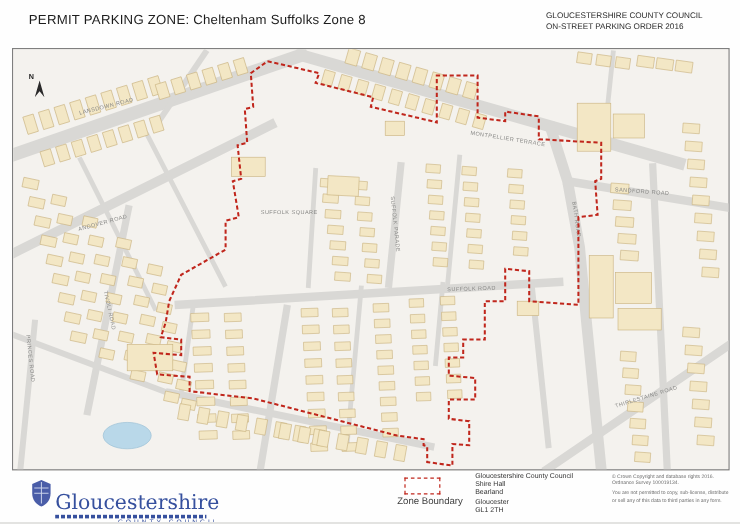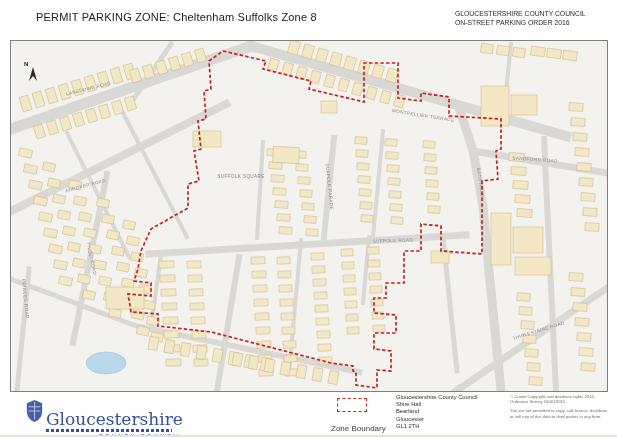--- a/index.html
+++ b/index.html
@@ -1,36 +1,36 @@
 <!DOCTYPE html>
 <html><head>
 <meta charset="utf-8">
 <style>
   html,body{margin:0;padding:0;background:#ffffff;width:617px;height:437px;overflow:hidden;
     font-family:"Liberation Sans",sans-serif;position:relative;}
   #page{position:absolute;inset:0;background:#fefefe;}
   
-  .hdr-left{position:absolute;left:25px;top:11px;font-size:11px;color:#1c1c1c;letter-spacing:.2px;padding-left:11px;}
+  .hdr-left{position:absolute;left:13px;top:11px;font-size:11px;color:#1c1c1c;letter-spacing:.2px;padding-left:11px;}
   .hdr-right{position:absolute;left:455px;top:10px;width:150px;font-size:6.8px;line-height:8.5px;color:#2a2a2a;}
   
   #map-frame{position:absolute;left:10px;top:40px;width:596px;height:350px;border:1px solid #7f7f7f;
     background:#f4f2ee;box-sizing:content-box;}
   svg{display:block;}
   .street{font-family:"Liberation Sans",sans-serif;font-size:4.6px;fill:#8a8a88;letter-spacing:.4px;text-anchor:middle;}
   .north-n{font-family:"Liberation Sans",sans-serif;font-size:6px;fill:#222;font-weight:bold;}
   
   .logo{position:absolute;left:26px;top:395px;display:flex;align-items:flex-start;}
   .crest{width:17px;height:26px;margin-top:3px;margin-right:3px;}
   .logo-name{font-family:"DejaVu Serif",serif;font-size:17px;color:#36509e;line-height:17px;margin-top:16px;}
   .logo-dashes{height:3px;width:126px;margin-top:1px;
     background:repeating-linear-gradient(90deg,#36509e 0 3px,rgba(0,0,0,0) 3px 5px);}
   .logo-sub{font-size:5.5px;letter-spacing:2.5px;color:#36509e;text-align:right;margin-top:1px;}
   .legend{position:absolute;left:337px;top:398px;}
   .legend-swatch{width:28px;height:12px;border:1.4px dashed #c0261c;background:#fff;}
-  .legend-label{font-size:8px;color:#3f3f3f;margin-top:12px;margin-left:-6px;white-space:nowrap;text-align:center;}
+  .legend-label{font-size:8px;color:#3f3f3f;margin-top:1px;margin-left:-6px;white-space:nowrap;text-align:center;}
   .address{position:absolute;left:396px;top:394px;font-size:5.8px;line-height:7.2px;color:#333;}
   .copyright{position:absolute;left:510px;top:394px;width:100px;font-size:4.2px;line-height:5.2px;color:#6d6d6d;}
   .copyright p{margin:0 0 4px 0;}
   .bottom-smudge{position:absolute;left:0;bottom:0;width:617px;height:2px;background:#e3e3e1;}
 </style>
 </head>
 <body>
 
 <div id="page">
 

